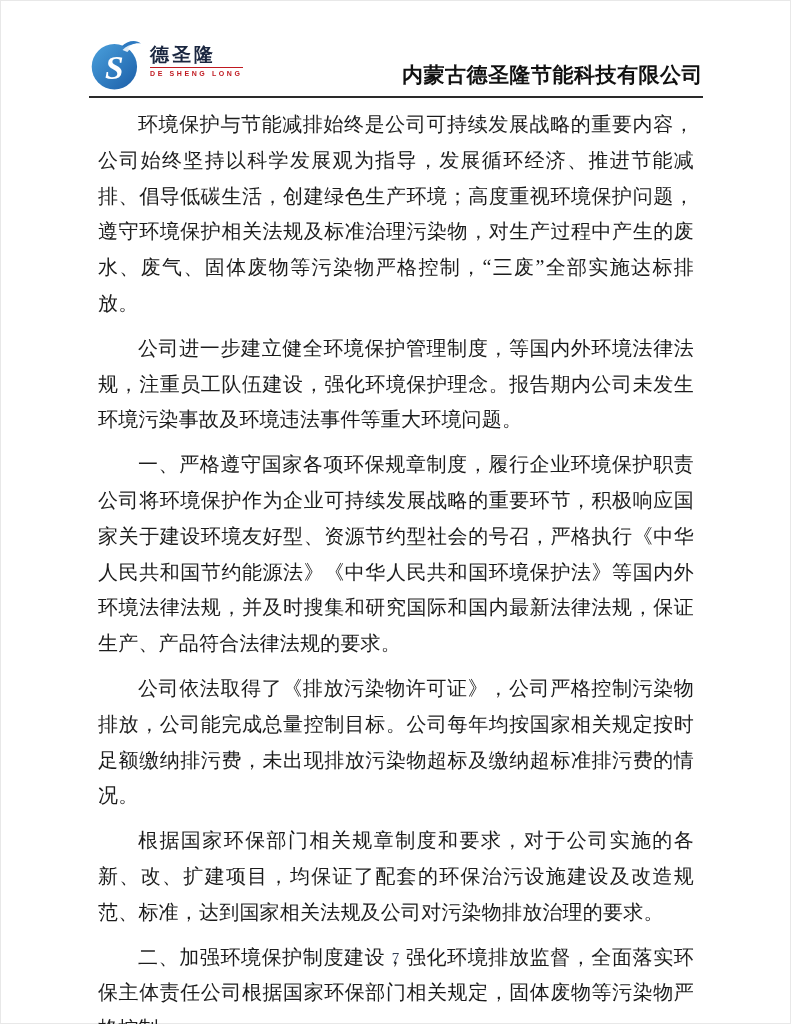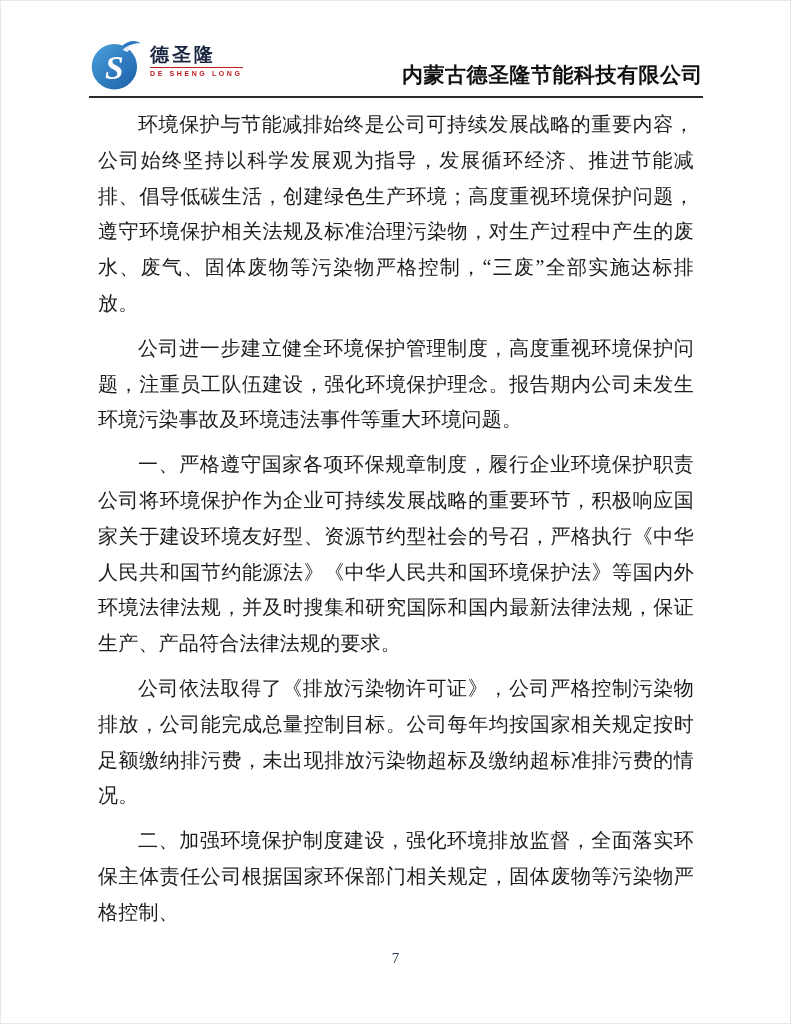--- a/index.html
+++ b/index.html
@@ -100,23 +100,24 @@
       </span>
     </div>
     <div class="company-name">内蒙古德圣隆节能科技有限公司</div>
   </div>
 
   <hr class="header-rule">
 
 
   <div class="content">
     <p>环境保护与节能减排始终是公司可持续发展战略的重要内容，公司始终坚持以科学发展观为指导，发展循环经济、推进节能减排、倡导低碳生活，创建绿色生产环境；高度重视环境保护问题，遵守环境保护相关法规及标准治理污染物，对生产过程中产生的废水、废气、固体废物等污染物严格控制，“三废”全部实施达标排放。</p>
-    <p>公司进一步建立健全环境保护管理制度，高度重视环境保护问题，注重员工队伍建设，强化环境保护理念。报告期内公司未发生环境污染事故及环境违法事件等重大环境问题。</p>
+    <p>公司进一步建立健全环境保护管理制度，等国内外环境法律法规，注重员工队伍建设，强化环境保护理念。报告期内公司未发生环境污染事故及环境违法事件等重大环境问题。</p>
     <p>一、严格遵守国家各项环保规章制度，履行企业环境保护职责公司将环境保护作为企业可持续发展战略的重要环节，积极响应国家关于建设环境友好型、资源节约型社会的号召，严格执行《中华人民共和国节约能源法》《中华人民共和国环境保护法》等国内外环境法律法规，并及时搜集和研究国际和国内最新法律法规，保证生产、产品符合法律法规的要求。</p>
     <p>公司依法取得了《排放污染物许可证》，公司严格控制污染物排放，公司能完成总量控制目标。公司每年均按国家相关规定按时足额缴纳排污费，未出现排放污染物超标及缴纳超标准排污费的情况。</p>
+    <p>根据国家环保部门相关规章制度和要求，对于公司实施的各新、改、扩建项目，均保证了配套的环保治污设施建设及改造规范、标准，达到国家相关法规及公司对污染物排放治理的要求。</p>
     <p>二、加强环境保护制度建设，强化环境排放监督，全面落实环保主体责任公司根据国家环保部门相关规定，固体废物等污染物严格控制、</p>
   </div>
 
   <div class="page-footer">
     <span>7</span>
   </div>
 
 </div>
 
 </body></html>

